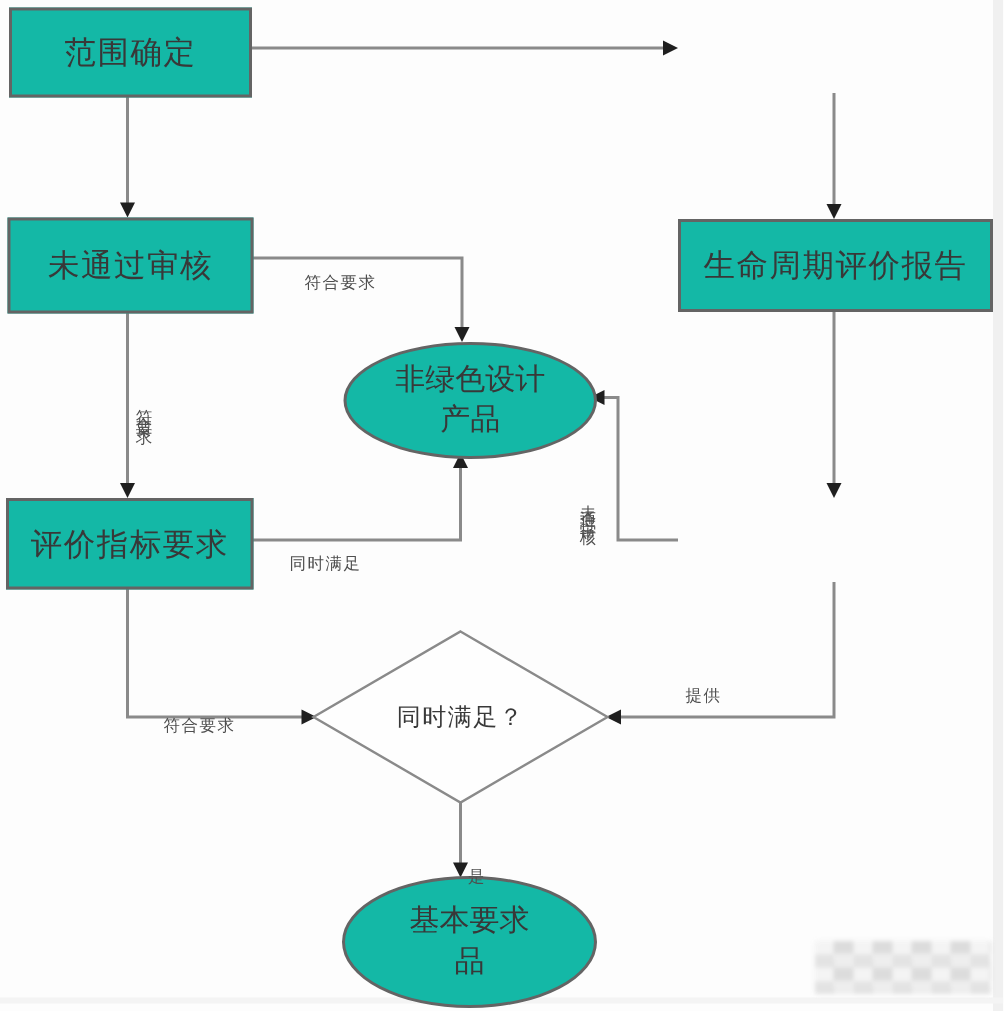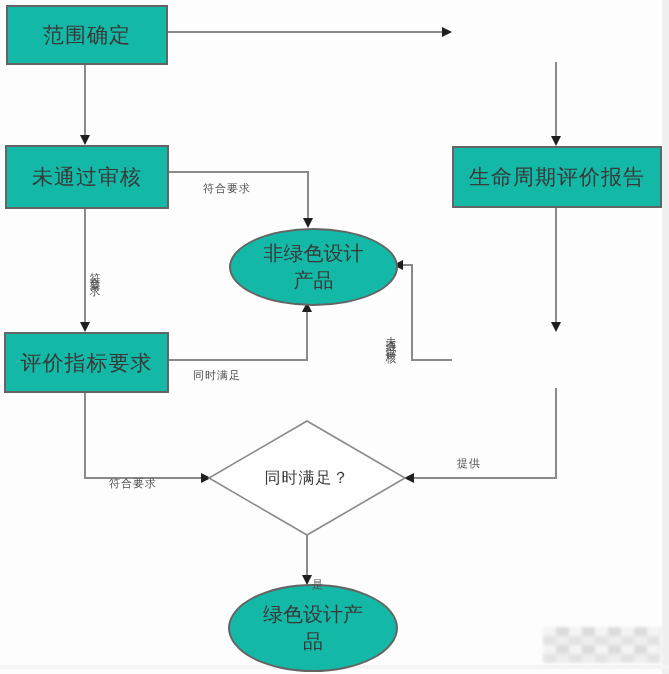--- a/index.html
+++ b/index.html
@@ -128,21 +128,21 @@
 
   <div class="node ellipse" style="left:229px;top:228px;width:165px;height:74px">
     <span class="lines">
       <span style="display:block">非绿色设计</span>
       <span style="display:block">产品</span>
     </span>
   </div>
 
   <div class="node ellipse" style="left:228px;top:584px;width:166px;height:84px">
     <span class="lines">
-      <span style="display:block">绿色设计产</span>
+      <span style="display:block">基本要求</span>
       <span style="display:block">品</span>
     </span>
   </div>
 
   <div class="diamond-wrap" style="left:207px;top:420px;width:200px;height:116px">
     <svg width="200" height="116">
       <polygon class="diamond-shape" points="100,1 198,58 100,115 2,58"></polygon>
     </svg>
     <div class="diamond-label">同时满足？</div>
   </div>

